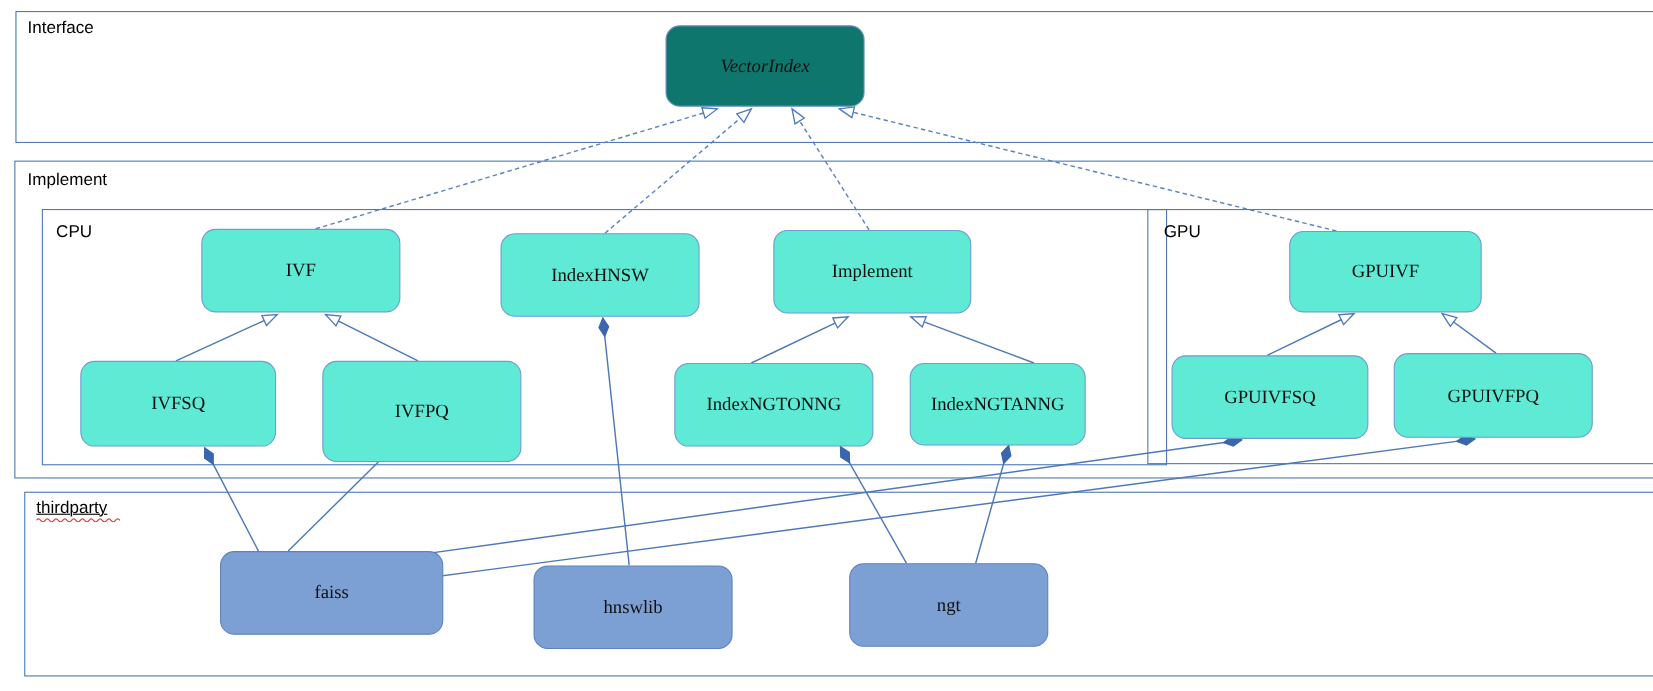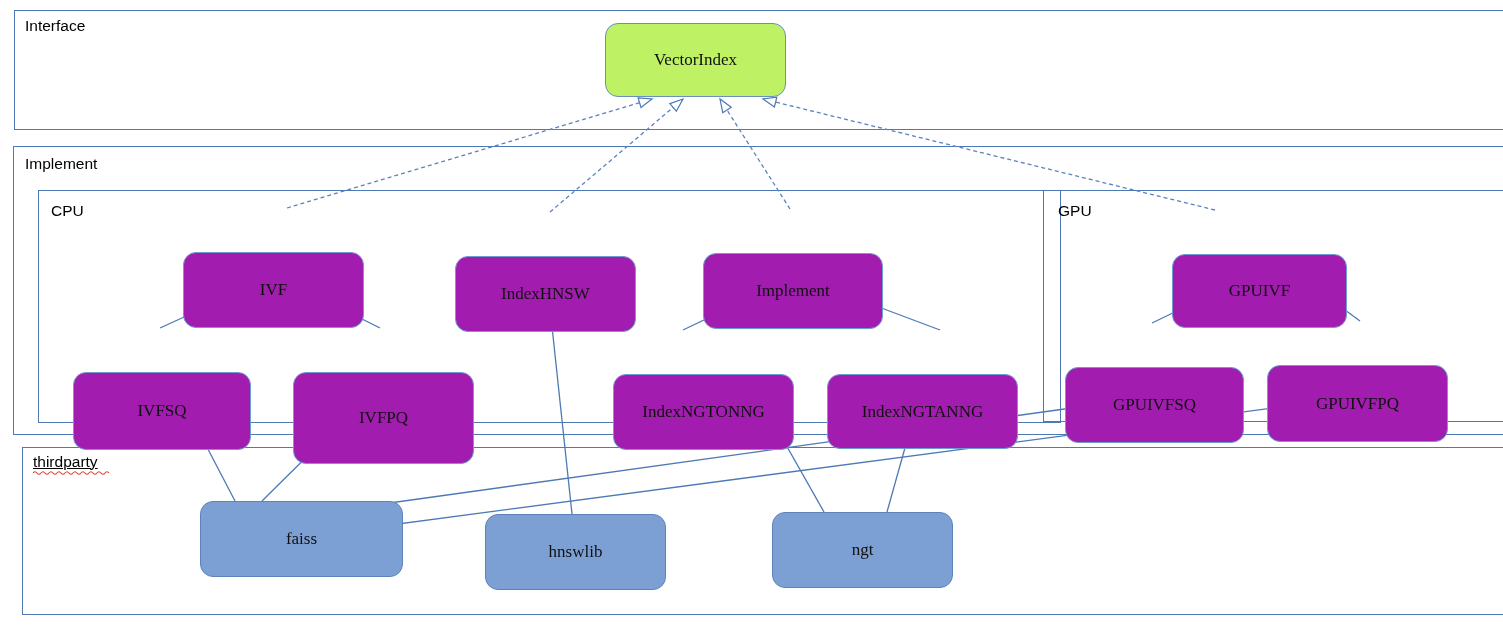--- a/index.html
+++ b/index.html
@@ -16,22 +16,22 @@
   .tp-text{text-decoration:underline;text-decoration-thickness:1px;color:#000;}
   .squiggle{display:block;margin-top:-2px;}
   svg.edges{position:absolute;left:0;top:0;z-index:2;pointer-events:none;}
   .edge{stroke:#4d79b5;stroke-width:1.3;fill:none;}
   .edge.dashed{stroke-dasharray:4 3;stroke:#5b82c0;}
   .node{
     position:absolute;display:flex;align-items:center;justify-content:center;
     font-family:"Liberation Serif",serif;font-size:17px;color:#101010;
     border-radius:13px;z-index:3;box-sizing:border-box;text-align:center;
   }
-  .node.green{background:#a21caf;border:1.5px solid #6f9cd1;margin-top:44px;}
-  .node.pink{background:#bef264;border:1.5px solid #6a8fc0;}
+  .node.green{background:#5eead4;border:1.5px solid #6f9cd1;}
+  .node.pink{background:#0f766e;border:1.5px solid #6a8fc0;font-style:italic;}
   .node.blue{background:#7da0d4;border:1.5px solid #5d83ba;}
 </style>
 </head>
 <body>
 
 <div class="wrap">
 
   <div class="container" style="left:14px;top:10px;width:1472px;height:118px">
     <span class="clabel" style="left:10px;top:6px">Interface</span>
   </div>
@@ -109,21 +109,21 @@
   </div>
 
   <div class="node green" style="left:293px;top:328px;width:181px;height:92px">
     <span>IVFPQ</span>
   </div>
 
   <div class="node green" style="left:613px;top:330px;width:181px;height:76px">
     <span>IndexNGTONNG</span>
   </div>
 
-  <div class="node green" style="left:827px;top:330px;width:191px;height:75px">
+  <div class="node green" style="left:827px;top:330px;width:160px;height:75px">
     <span>IndexNGTANNG</span>
   </div>
 
   <div class="node green" style="left:1172px;top:210px;width:175px;height:74px">
     <span>GPUIVF</span>
   </div>
 
   <div class="node green" style="left:1065px;top:323px;width:179px;height:76px">
     <span>GPUIVFSQ</span>
   </div>

